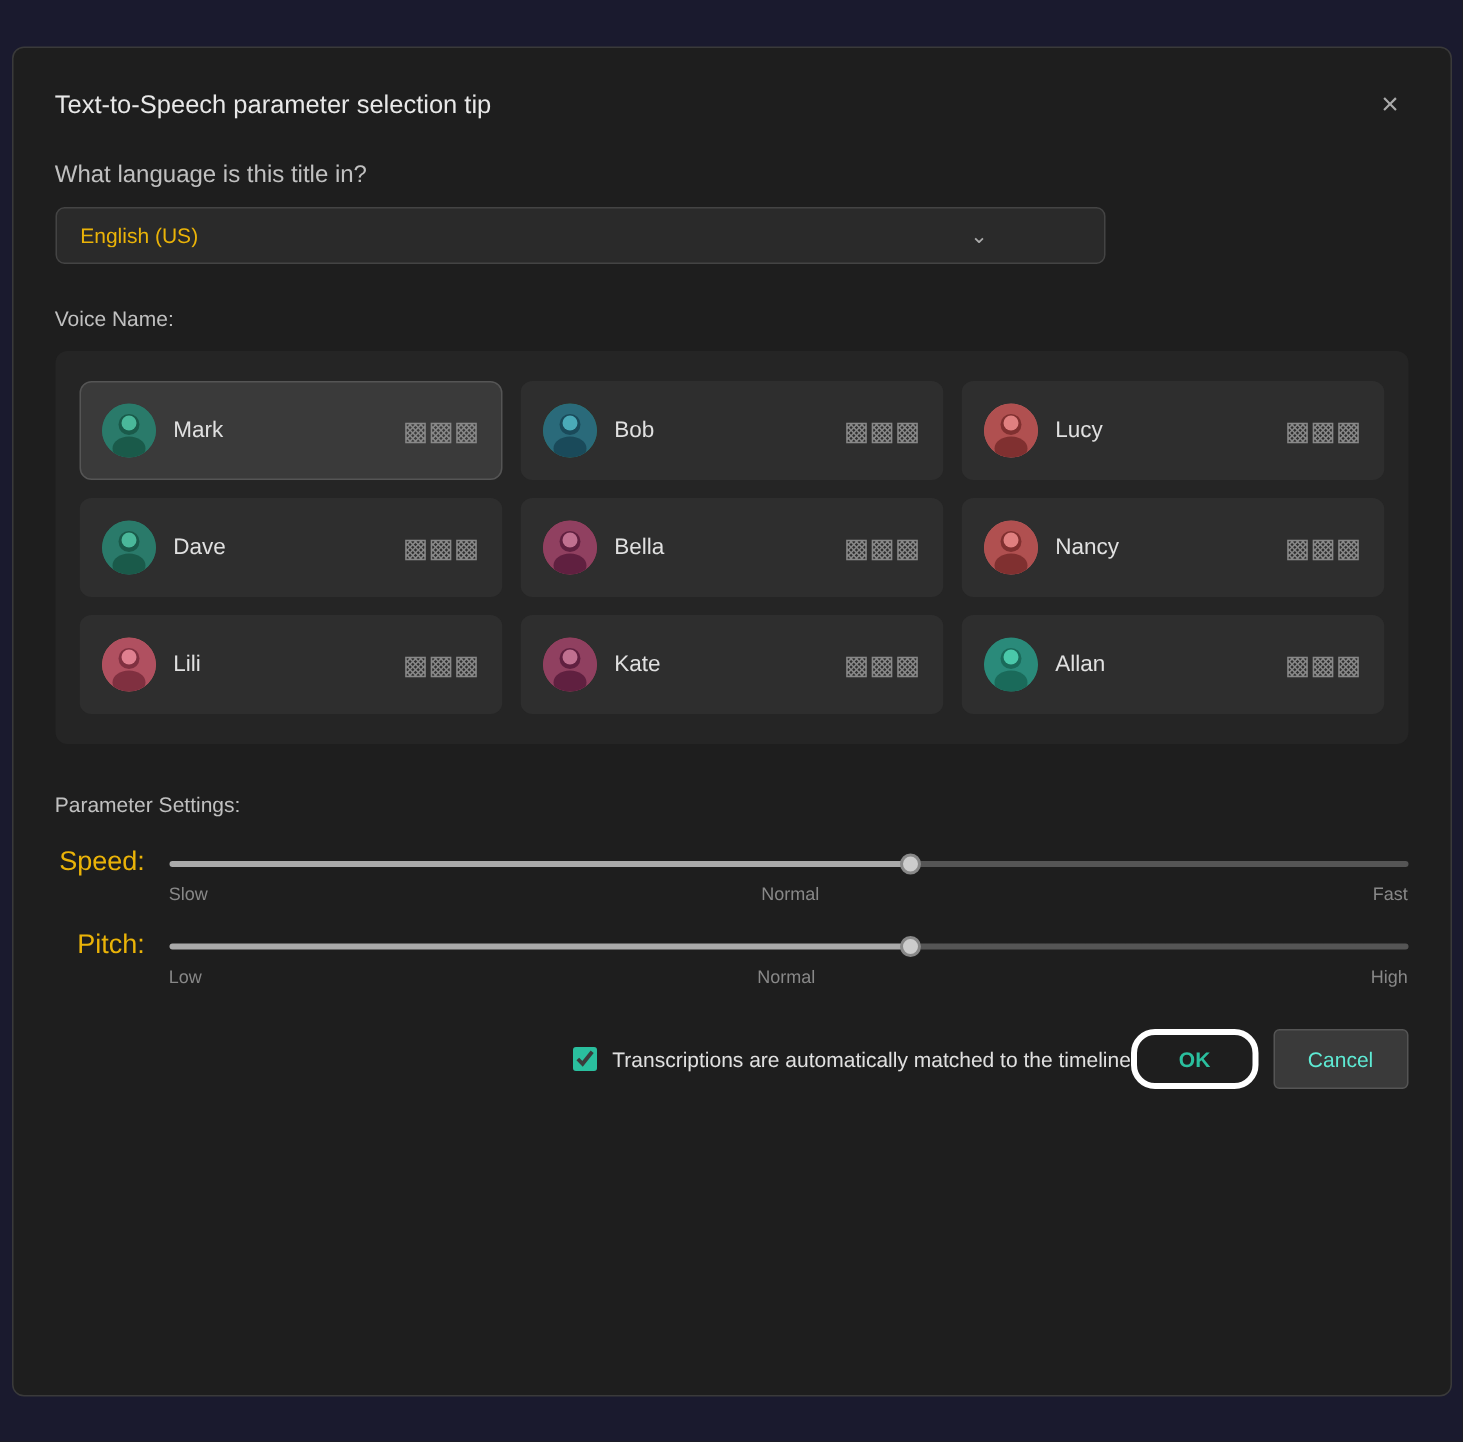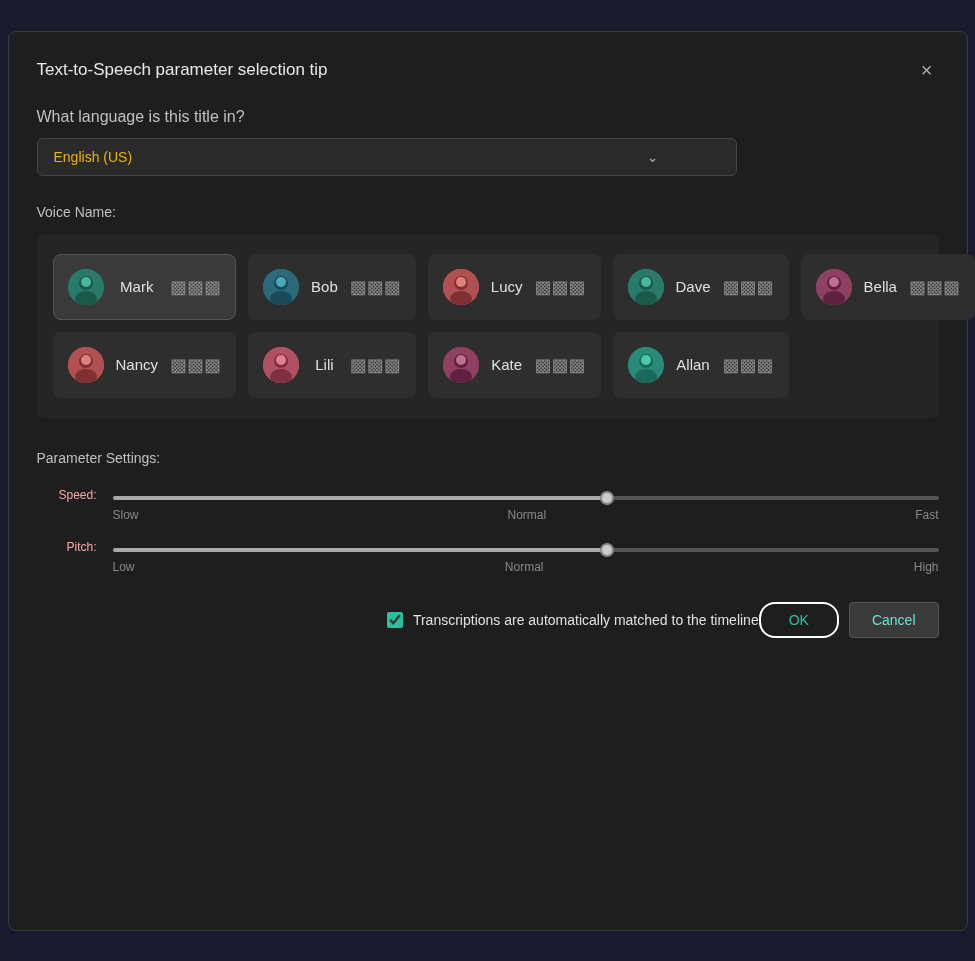--- a/index.html
+++ b/index.html
@@ -78,23 +78,22 @@
       margin-bottom: 14px;
     }
     .voice-grid-container {
       background: #252525;
       border-radius: 8px;
       padding: 20px 16px;
       margin-bottom: 32px;
     }
     .voice-grid {
       display: grid;
-      grid-template-columns: repeat(5, 1fr);
+      grid-template-columns: repeat(3, 1fr);
       gap: 12px;
-      text-align: center;
     }
     .voice-card {
       background: #2e2e2e;
       border-radius: 8px;
       padding: 14px 14px;
       display: flex;
       align-items: center;
       gap: 12px;
       cursor: pointer;
       border: 1px solid transparent;
@@ -136,22 +135,22 @@
     }
     .slider-row {
       display: flex;
       align-items: center;
       margin-bottom: 4px;
       gap: 16px;
     }
     .slider-label-col {
       width: 60px;
       text-align: right;
-      font-size: 12px;
-      color: #fca5a5;
+      font-size: 18px;
+      color: #eab308;
     }
     .slider-col {
       flex: 1;
     }
     .slider-track {
       width: 100%;
       -webkit-appearance: none;
       appearance: none;
       height: 4px;
       border-radius: 2px;
@@ -204,27 +203,27 @@
     .checkbox-label {
       font-size: 14px;
       color: #e0e0e0;
     }
     .footer-buttons {
       display: flex;
       gap: 10px;
     }
     .ok-btn {
       background: transparent;
-      border: 2px solid #ffffff;
+      border: 4px solid #ffffff;
       color: #2abf9e;
       border-radius: 16px;
       padding: 8px 28px;
       font-size: 14px;
       cursor: pointer;
-      font-weight: 400;
+      font-weight: 700;
     }
     .cancel-btn {
       background: #3a3a3a;
       border: 1px solid #555;
       color: #5eead4;
       border-radius: 4px;
       padding: 8px 22px;
       font-size: 14px;
       cursor: pointer;
     }

